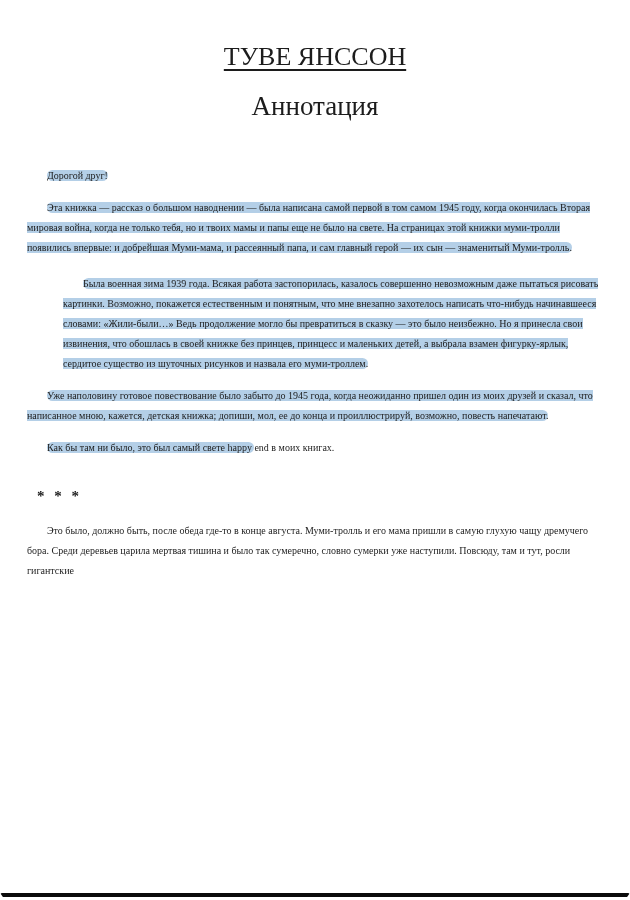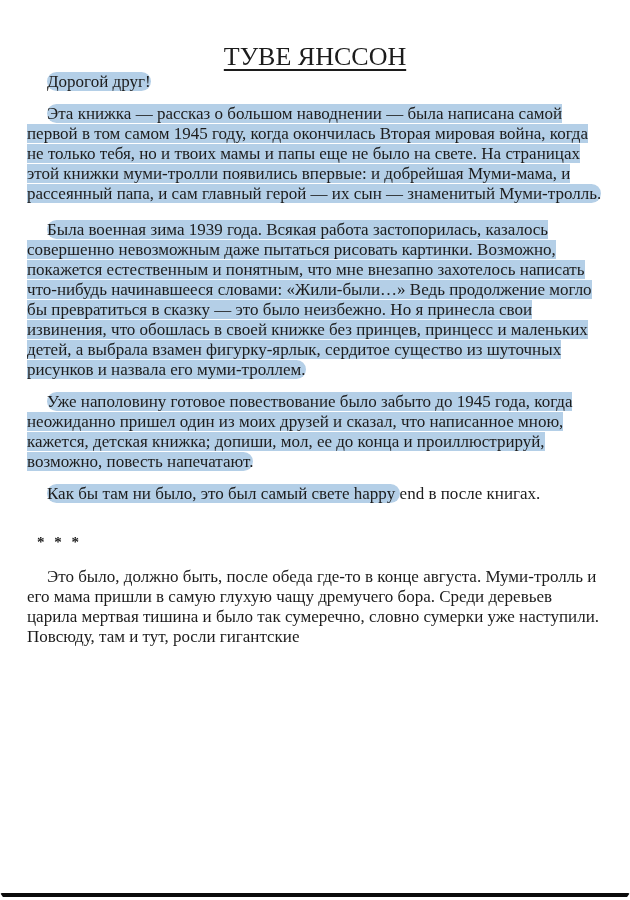--- a/index.html
+++ b/index.html
@@ -33,26 +33,26 @@
   .u{
     text-decoration:underline;
     text-decoration-thickness:2px;
     text-underline-offset:4px;
   }
   .h-section{
     font-size:27px;font-weight:400;text-align:center;
     margin-top:20px;margin-bottom:44px;line-height:1.1;
   }
   p.bp{
-    font-size:17px;line-height:20px;
+    font-size:10px;line-height:20px;
     text-indent:20px;
     margin-bottom:12px;
     text-align:left;
   }
-  p.bp.gap-before{margin-top:16px;}
+  p.bp.gap-before{margin-top:16px;margin-left:36px;}
   .hl{background-color:var(--sel);}
   p.sep{
     font-size:15px;font-weight:700;
     letter-spacing:3px;
     margin-top:30px;margin-bottom:16px;
     padding-left:10px;
   }
   .bottom-bar{
     position:absolute;left:0;top:893px;
     width:630px;height:4px;
@@ -60,33 +60,34 @@
   }
 </style>
 </head>
 <body>
 
 <div class="page">
 
   <h1 class="h-author"><span class="u">ТУВЕ ЯНССОН</span></h1>
 
 
+  <h3 class="h-section">Аннотация</h3>
 
   <div>
     <p class="bp"><span></span><span class="hl">Дорогой друг!</span><span></span></p>
 
     <p class="bp"><span></span><span class="hl">Эта книжка — рассказ о большом наводнении — была написана самой первой в том самом 1945 году, когда окончилась Вторая мировая война, когда не только тебя, но и твоих мамы и папы еще не было на свете. На страницах этой книжки муми-тролли появились впервые: и добрейшая Муми-мама, и рассеянный папа, и сам главный герой — их сын — знаменитый Муми-тролль.</span><span></span></p>
 
     <p class="bp gap-before"><span></span><span class="hl">Была военная зима 1939 года. Всякая работа застопорилась, казалось совершенно невозможным даже пытаться рисовать картинки. Возможно, покажется естественным и понятным, что мне внезапно захотелось написать что-нибудь начинавшееся словами: «Жили-были…» Ведь продолжение могло бы превратиться в сказку — это было неизбежно. Но я принесла свои извинения, что обошлась в своей книжке без принцев, принцесс и маленьких детей, а выбрала взамен фигурку-ярлык, сердитое существо из шуточных рисунков и назвала его муми-троллем.</span><span></span></p>
 
     <p class="bp"><span></span><span class="hl">Уже наполовину готовое повествование было забыто до 1945 года, когда неожиданно пришел один из моих друзей и сказал, что написанное мною, кажется, детская книжка; допиши, мол, ее до конца и проиллюстрируй, возможно, повесть напечатают.</span><span></span></p>
 
 
 
-    <p class="bp"><span></span><span class="hl">Как бы там ни было, это был самый свете happy </span><span>end в после книгах.</span></p>
+    <p class="bp"><span></span><span class="hl">Как бы там ни было, это был самый свете happy </span><span>end в моих книгах.</span></p>
   </div>
 
   <p class="sep">* * *</p>
 
   <div>
     <p class="bp"><span>Это было, должно быть, после обеда где-то в конце августа. Муми-тролль и его мама пришли в самую глухую чащу дремучего бора. Среди деревьев царила мертвая тишина и было так сумеречно, словно сумерки уже наступили. Повсюду, там и тут, росли гигантские</span><span class="hl"></span><span></span></p>
   </div>
 
 </div>
 

